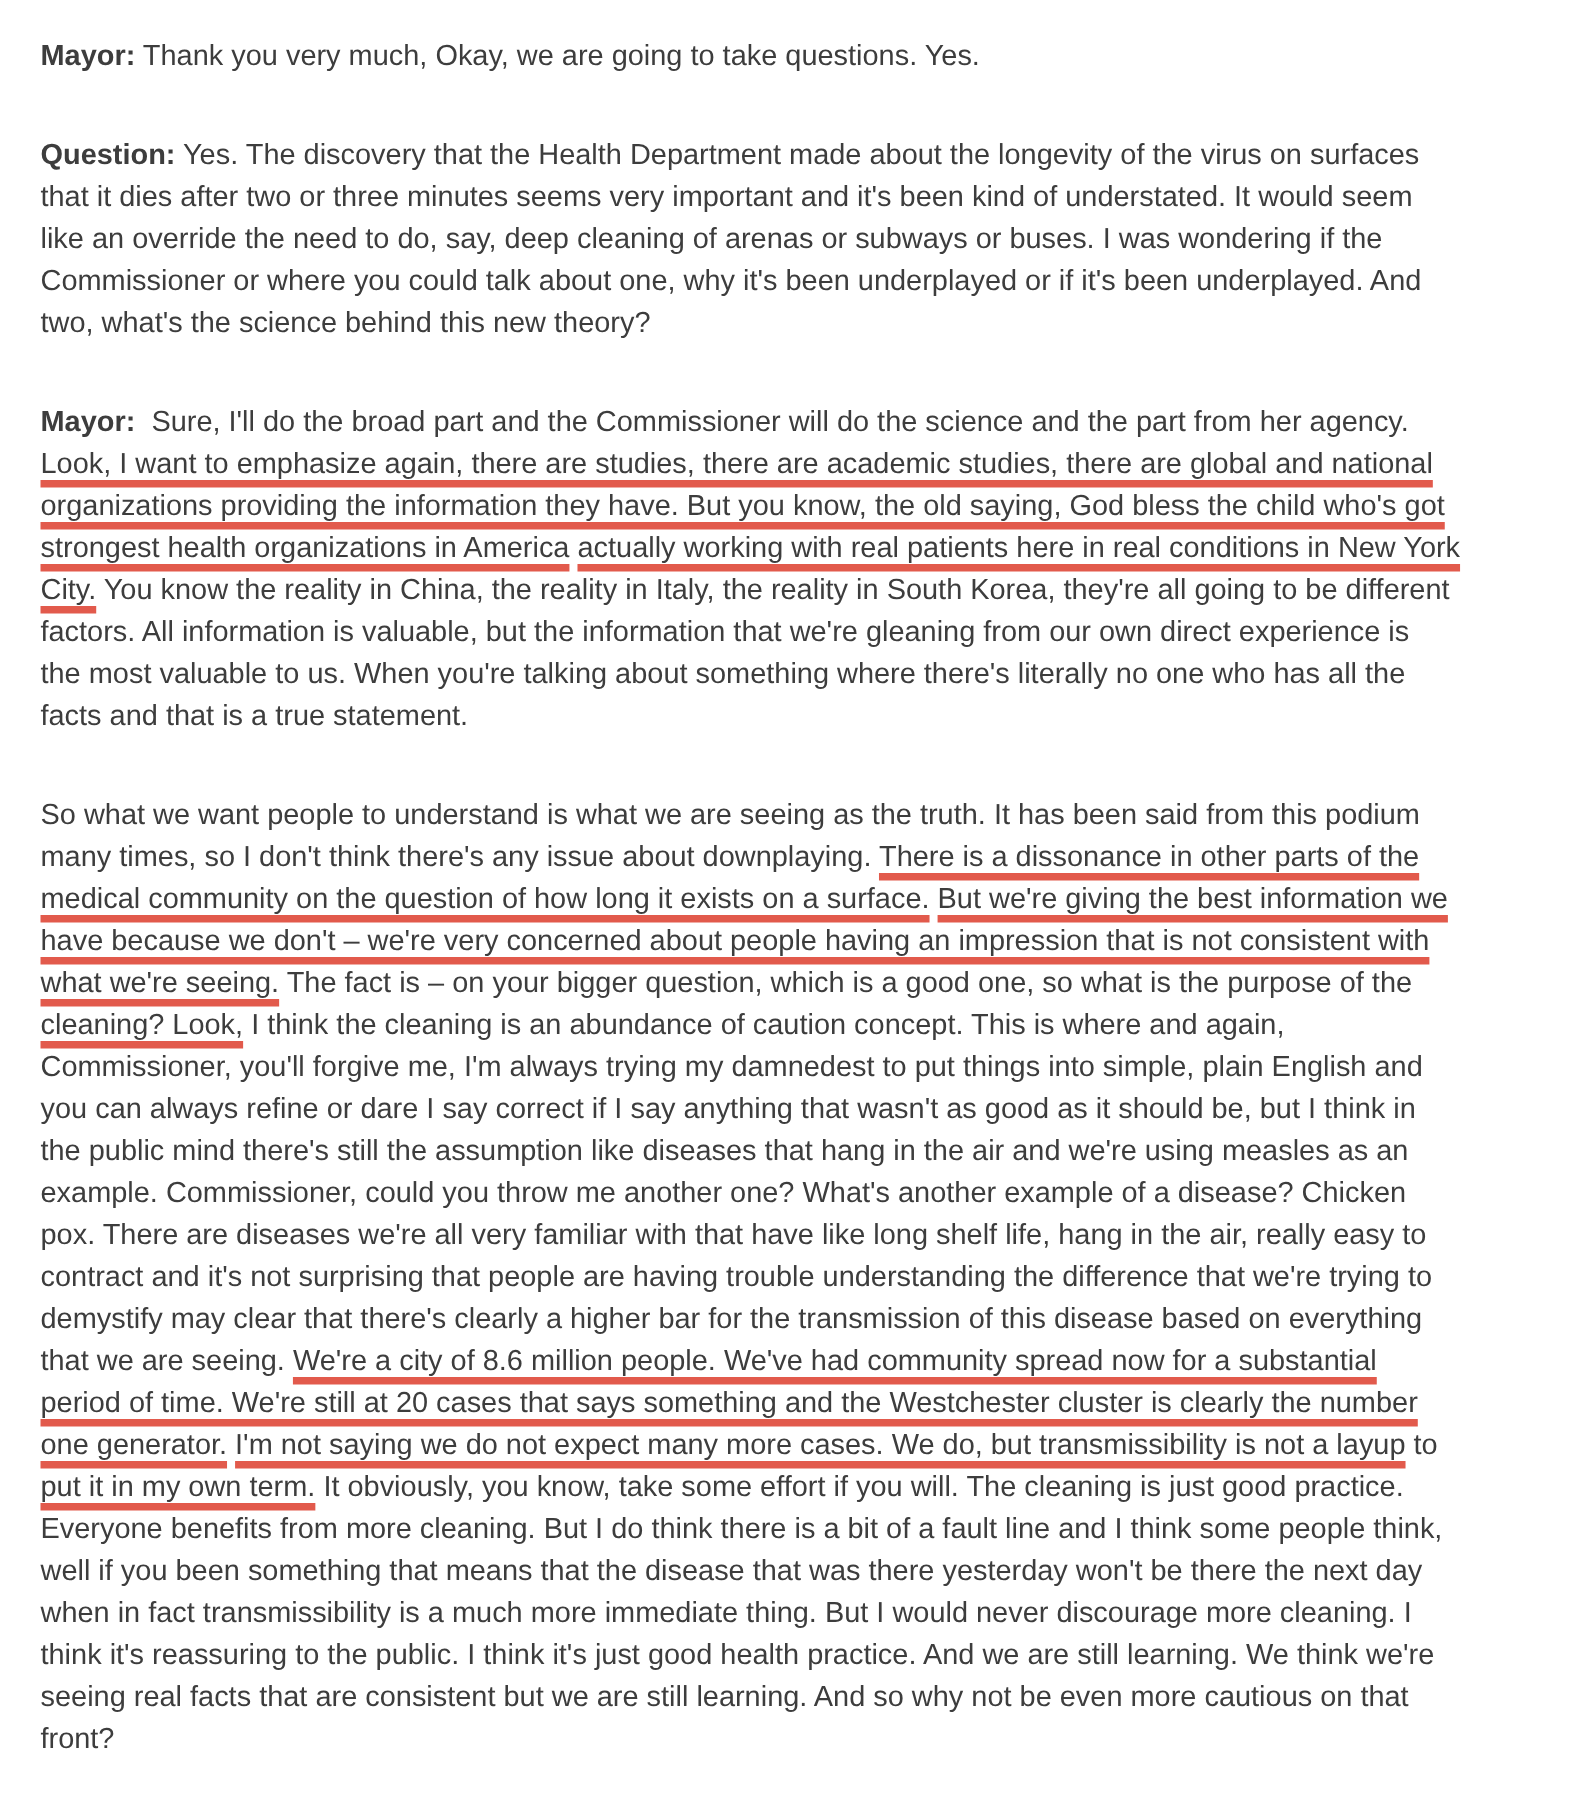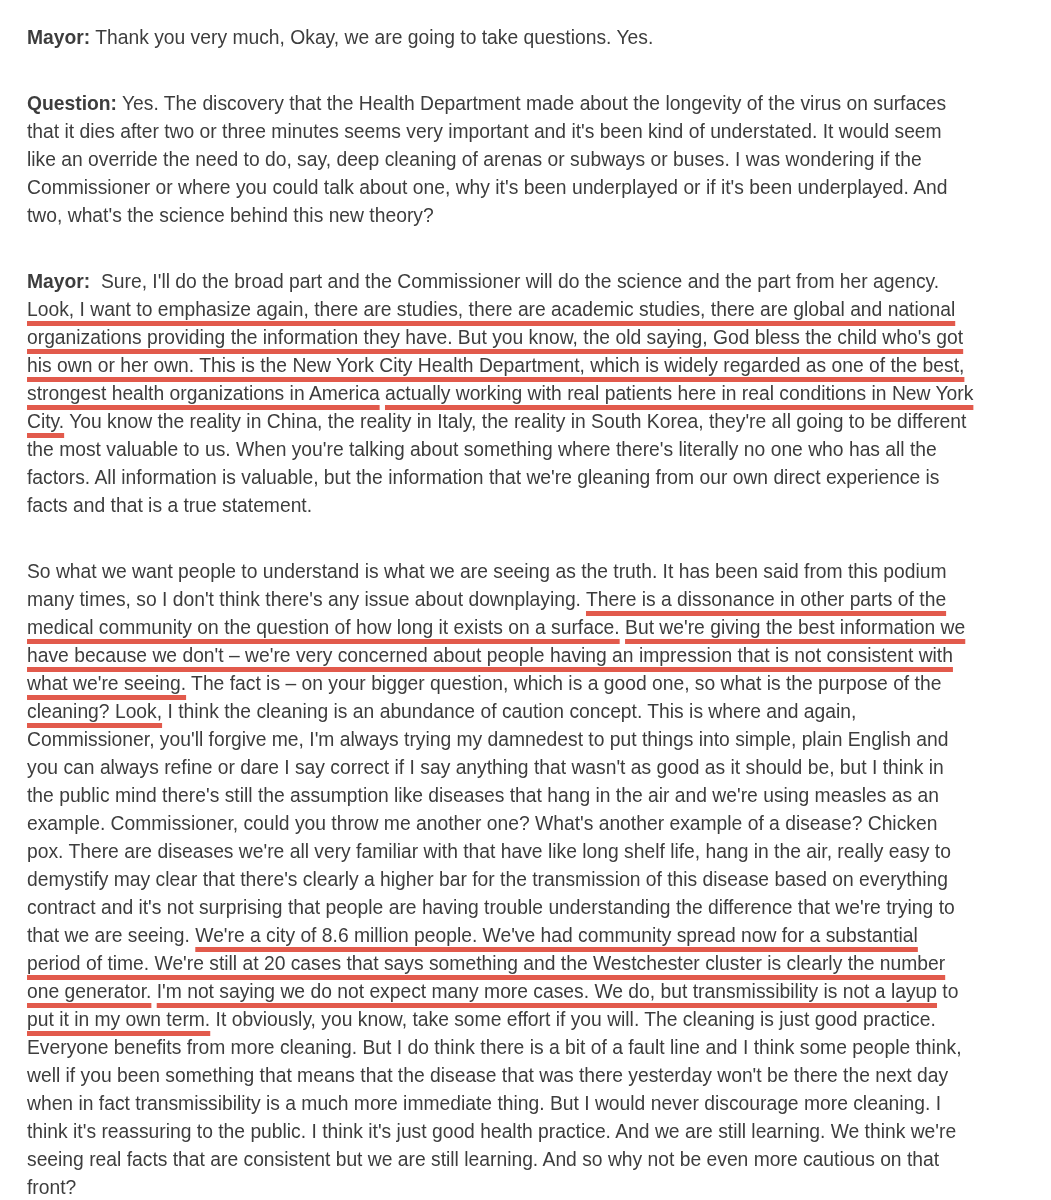--- a/index.html
+++ b/index.html
@@ -48,41 +48,40 @@
       <div class="line"><span class="bold">Question:</span><span> Yes. The discovery that the Health Department made about the longevity of the virus on surfaces</span></div>
       <div class="line"><span>that it dies after two or three minutes seems very important and it's been kind of understated. It would seem</span></div>
       <div class="line"><span>like an override the need to do, say, deep cleaning of arenas or subways or buses. I was wondering if the</span></div>
       <div class="line"><span>Commissioner or where you could talk about one, why it's been underplayed or if it's been underplayed. And</span></div>
       <div class="line"><span>two, what's the science behind this new theory?</span></div>
     </div>
     <div class="paragraph">
       <div class="line"><span class="bold">Mayor:</span><span>  Sure, I'll do the broad part and the Commissioner will do the science and the part from her agency.</span></div>
       <div class="line"><span class="redline" style="text-decoration-color: rgb(226, 90, 76);">Look, I want to emphasize again, there are studies, there are academic studies, there are global and national</span></div>
       <div class="line"><span class="redline" style="text-decoration-color: rgb(226, 90, 76);">organizations providing the information they have. But you know, the old saying, God bless the child who's got</span></div>
-      <div class="line"><span class="redline" style="text-decoration-color: rgb(226, 90, 76);">his own or her own. This is the New York City Health Department, which is widely regarded as one of the best,</span></div>
       <div class="line"><span class="redline" style="text-decoration-color: rgb(226, 90, 76);">strongest health organizations in America</span><span> </span><span class="redline" style="text-decoration-color: rgb(226, 90, 76);">actually working with real patients here in real conditions in New York</span></div>
       <div class="line"><span class="redline" style="text-decoration-color: rgb(226, 90, 76);">City.</span><span> You know the reality in China, the reality in Italy, the reality in South Korea, they're all going to be different</span></div>
+      <div class="line"><span>factors. All information is valuable, but the information that we're gleaning from our own direct experience is</span></div>
       <div class="line"><span>the most valuable to us. When you're talking about something where there's literally no one who has all the</span></div>
-      <div class="line"><span>factors. All information is valuable, but the information that we're gleaning from our own direct experience is</span></div>
       <div class="line"><span>facts and that is a true statement.</span></div>
     </div>
     <div class="paragraph">
       <div class="line"><span>So what we want people to understand is what we are seeing as the truth. It has been said from this podium</span></div>
       <div class="line"><span>many times, so I don't think there's any issue about downplaying. </span><span class="redline" style="text-decoration-color: rgb(226, 90, 76);">There is a dissonance in other parts of the</span></div>
       <div class="line"><span class="redline" style="text-decoration-color: rgb(226, 90, 76);">medical community on the question of how long it exists on a surface.</span><span> </span><span class="redline" style="text-decoration-color: rgb(226, 90, 76);">But we're giving the best information we</span></div>
       <div class="line"><span class="redline" style="text-decoration-color: rgb(226, 90, 76);">have because we don't – we're very concerned about people having an impression that is not consistent with</span></div>
       <div class="line"><span class="redline" style="text-decoration-color: rgb(226, 90, 76);">what we're seeing.</span><span> The fact is – on your bigger question, which is a good one, so what is the purpose of the</span></div>
       <div class="line"><span class="redline" style="text-decoration-color: rgb(226, 90, 76); margin-top: 18px;">cleaning? Look,</span><span> I think the cleaning is an abundance of caution concept. This is where and again,</span></div>
       <div class="line"><span>Commissioner, you'll forgive me, I'm always trying my damnedest to put things into simple, plain English and</span></div>
       <div class="line"><span>you can always refine or dare I say correct if I say anything that wasn't as good as it should be, but I think in</span></div>
       <div class="line"><span>the public mind there's still the assumption like diseases that hang in the air and we're using measles as an</span></div>
       <div class="line"><span>example. Commissioner, could you throw me another one? What's another example of a disease? Chicken</span></div>
       <div class="line"><span>pox. There are diseases we're all very familiar with that have like long shelf life, hang in the air, really easy to</span></div>
+      <div class="line"><span>contract and it's not surprising that people are having trouble understanding the difference that we're trying to</span></div>
       <div class="line"><span>demystify may clear that there's clearly a higher bar for the transmission of this disease based on everything</span></div>
-      <div class="line"><span>contract and it's not surprising that people are having trouble understanding the difference that we're trying to</span></div>
       <div class="line"><span>that we are seeing. </span><span class="redline" style="text-decoration-color: rgb(226, 90, 76); text-align: right;">We're a city of 8.6 million people. We've had community spread now for a substantial</span></div>
       <div class="line"><span class="redline" style="text-decoration-color: rgb(226, 90, 76); margin-top: 20px;">period of time. We're still at 20 cases that says something and the Westchester cluster is clearly the number</span></div>
       <div class="line"><span class="redline" style="text-decoration-color: rgb(226, 90, 76);">one generator.</span><span> </span><span class="redline" style="text-decoration-color: rgb(226, 90, 76);">I'm not saying we do not expect many more cases. We do, but transmissibility is not a layup</span><span> to</span></div>
       <div class="line"><span class="redline" style="text-decoration-color: rgb(226, 90, 76);">put it in my own term.</span><span> It obviously, you know, take some effort if you will. The cleaning is just good practice.</span></div>
       <div class="line"><span>Everyone benefits from more cleaning. But I do think there is a bit of a fault line and I think some people think,</span></div>
       <div class="line"><span>well if you been something that means that the disease that was there yesterday won't be there the next day</span></div>
       <div class="line"><span>when in fact transmissibility is a much more immediate thing. But I would never discourage more cleaning. I</span></div>
       <div class="line"><span>think it's reassuring to the public. I think it's just good health practice. And we are still learning. We think we're</span></div>
       <div class="line"><span>seeing real facts that are consistent but we are still learning. And so why not be even more cautious on that</span></div>
       <div class="line"><span>front?</span></div>

